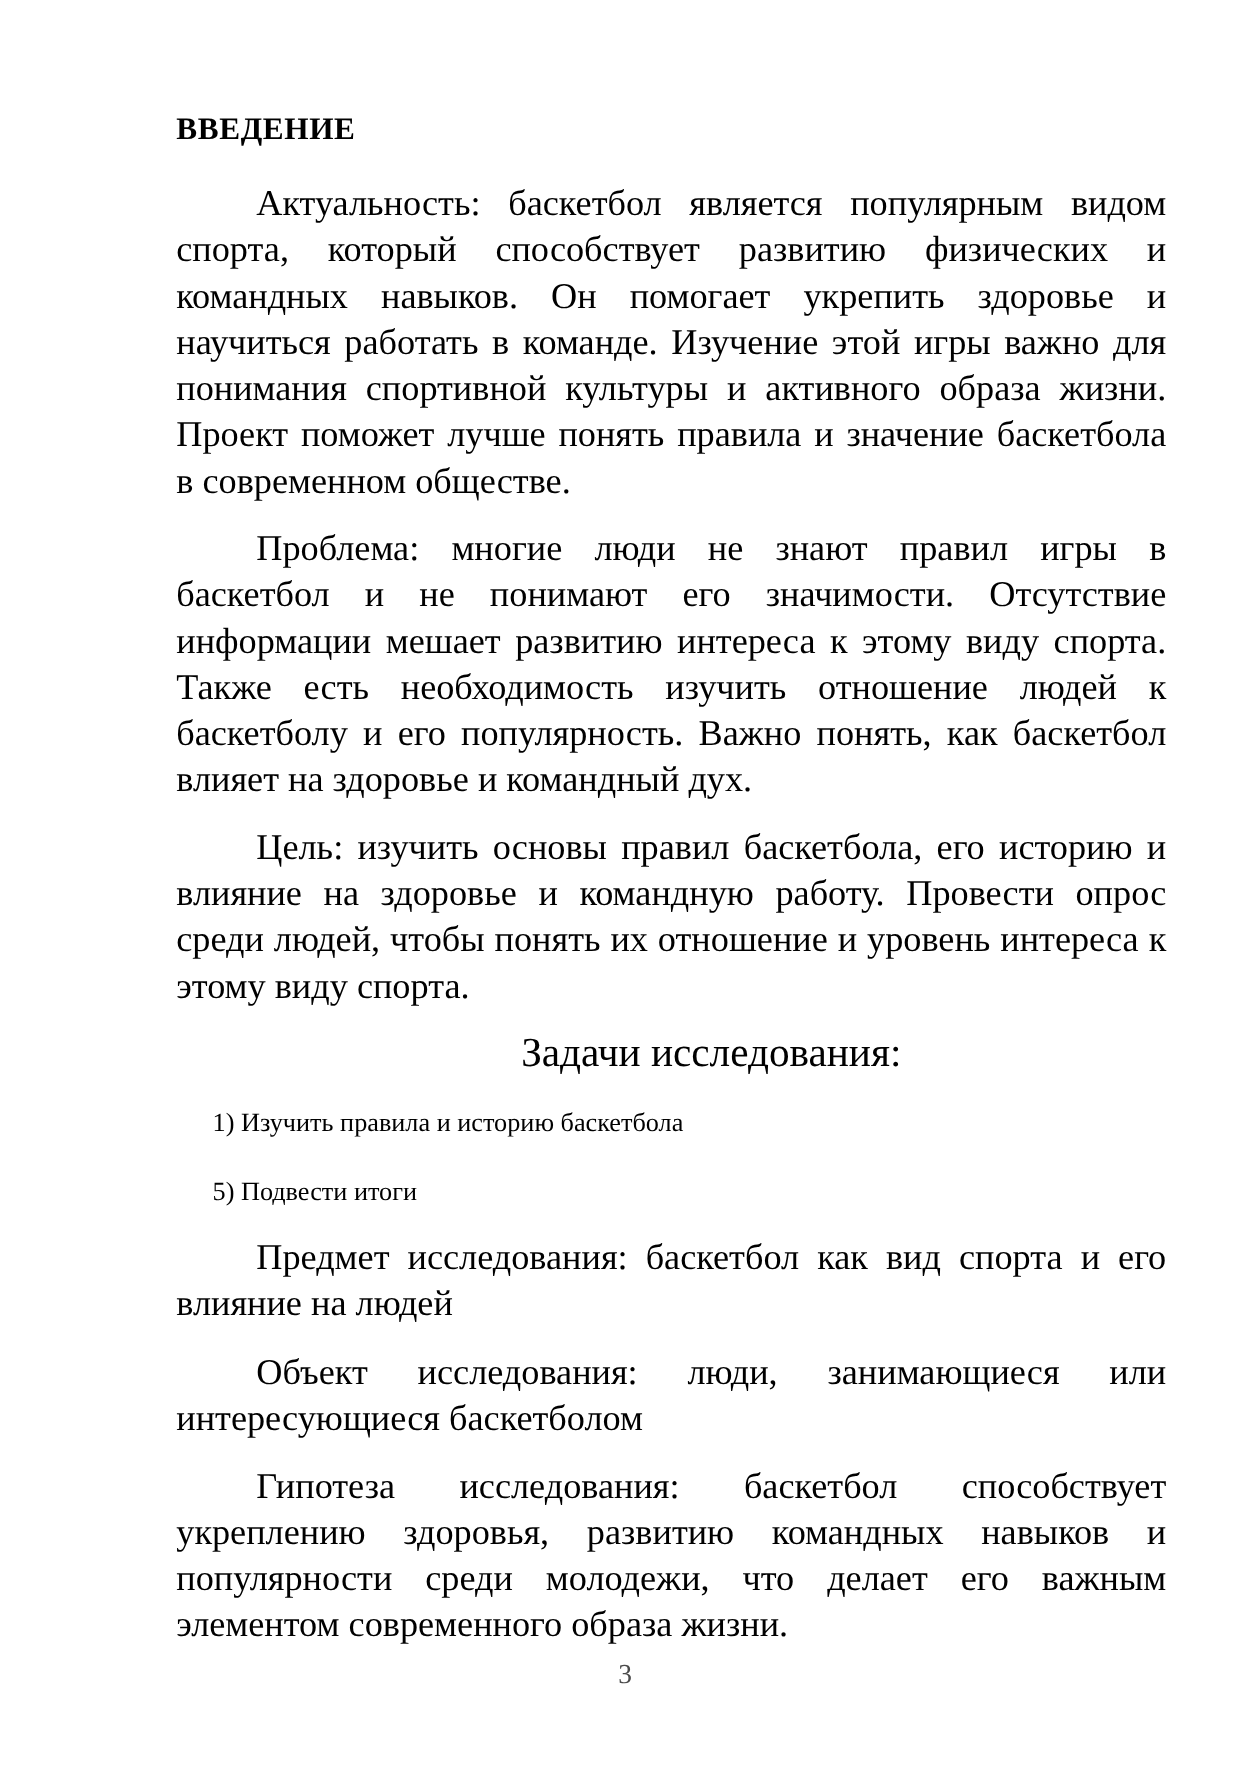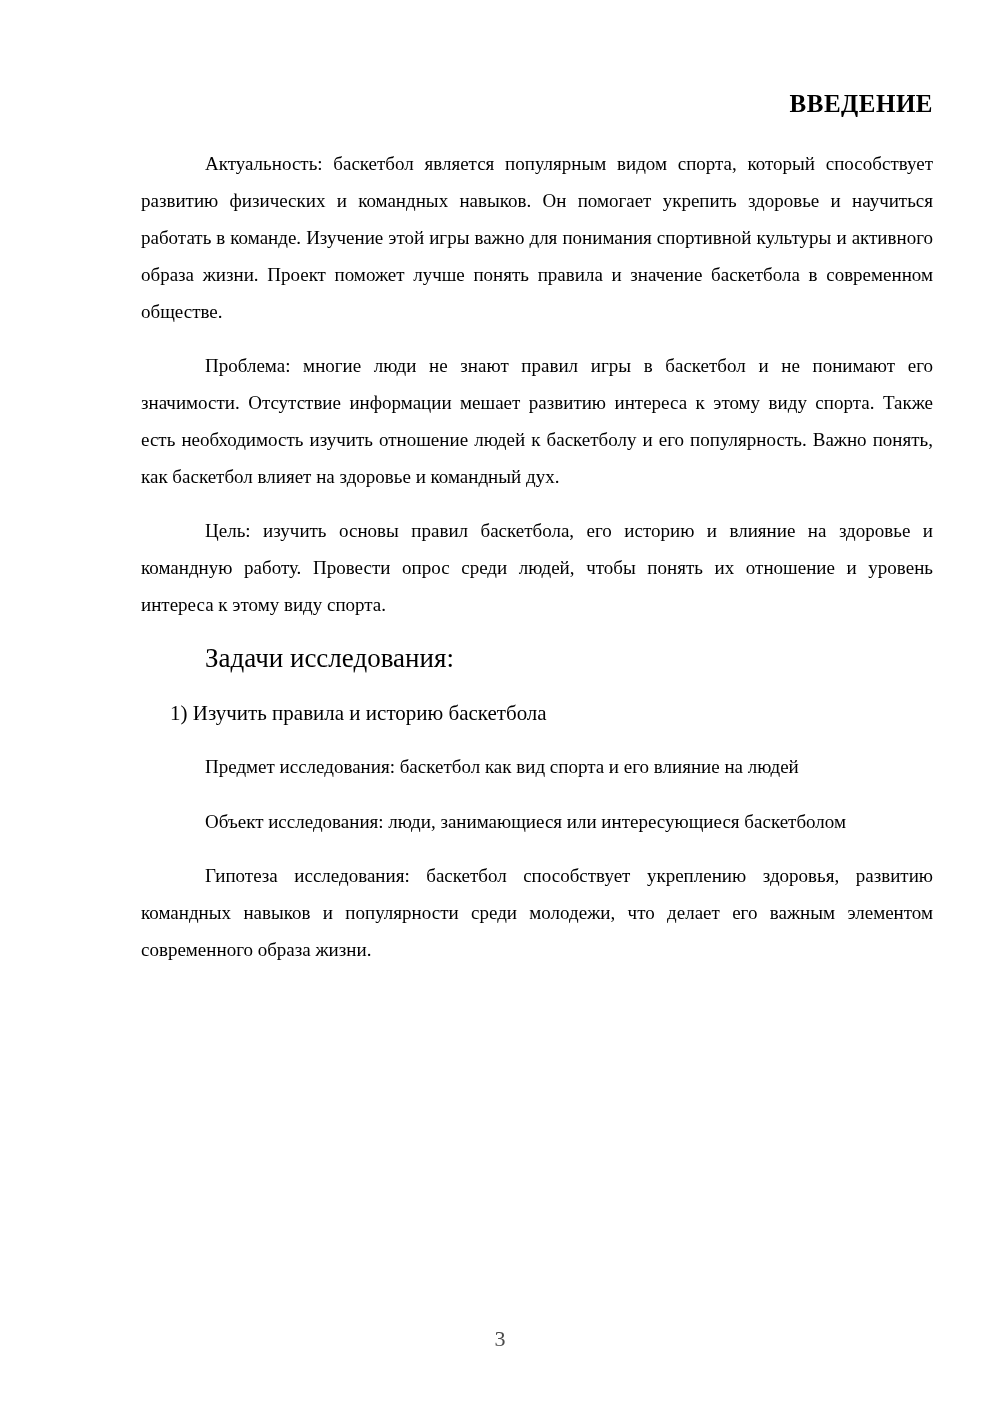--- a/index.html
+++ b/index.html
@@ -21,41 +21,41 @@
   }
   .content {
     position: absolute;
     left: 141px;
     top: 88px;
     width: 792px;
   }
   .doc-title {
     font-size: 25px;
     font-weight: bold;
-    text-align: right;
+    text-align: left;
     letter-spacing: 0.5px;
     margin: 0 0 26px 0;
     line-height: 1.25;
   }
   .para {
-    font-size: 19px;
+    font-size: 29px;
     line-height: 37px;
     text-align: justify;
     text-justify: inter-word;
     text-indent: 64px;
     margin: 0 0 17px 0;
     hyphens: none;
   }
   .para:last-of-type {
     margin-bottom: 0;
   }
   .tasks-heading {
-    font-size: 27px;
+    font-size: 33px;
     line-height: 37px;
-    text-align: left;
+    text-align: center;
     text-indent: 64px;
     margin: 0 0 18px 0;
   }
   .task-list {
     list-style: none;
     margin: 0 0 16px 0;
     padding: 0;
   }
   .task-item {
     font-size: 21px;
@@ -94,20 +94,21 @@
     <p class="para">Актуальность: баскетбол является популярным видом спорта, который способствует развитию физических и командных навыков. Он помогает укрепить здоровье и научиться работать в команде. Изучение этой игры важно для понимания спортивной культуры и активного образа жизни. Проект поможет лучше понять правила и значение баскетбола в современном обществе.</p>
 
     <p class="para">Проблема: многие люди не знают правил игры в баскетбол и не понимают его значимости. Отсутствие информации мешает развитию интереса к этому виду спорта. Также есть необходимость изучить отношение людей к баскетболу и его популярность. Важно понять, как баскетбол влияет на здоровье и командный дух.</p>
 
     <p class="para">Цель: изучить основы правил баскетбола, его историю и влияние на здоровье и командную работу. Провести опрос среди людей, чтобы понять их отношение и уровень интереса к этому виду спорта.</p>
 
     <p class="tasks-heading">Задачи исследования:</p>
 
     <ul class="task-list">
       <li class="task-item">1) Изучить правила и историю баскетбола</li>
+      <li class="task-item">5) Подвести итоги</li>
     </ul>
 
     <p class="para">Предмет исследования: баскетбол как вид спорта и его влияние на людей</p>
 
     <p class="para gap-before">Объект исследования: люди, занимающиеся или интересующиеся баскетболом</p>
 
     <p class="para">Гипотеза исследования: баскетбол способствует укреплению здоровья, развитию командных навыков и популярности среди молодежи, что делает его важным элементом современного образа жизни.</p>
 
   </div>
 

